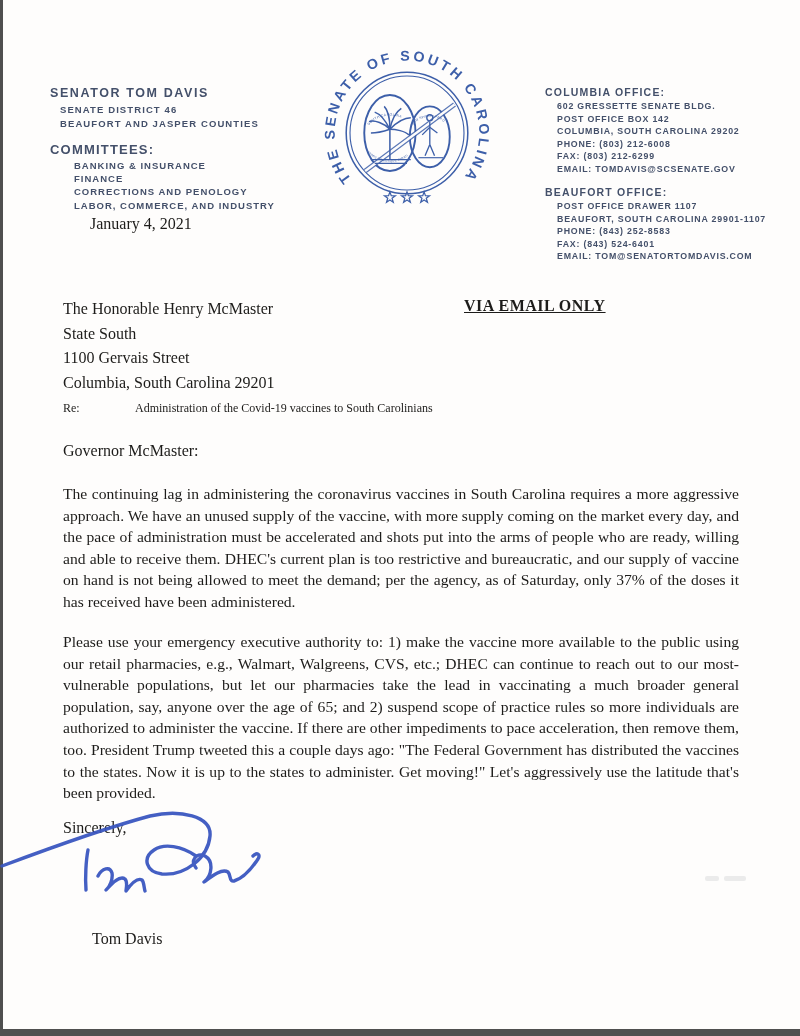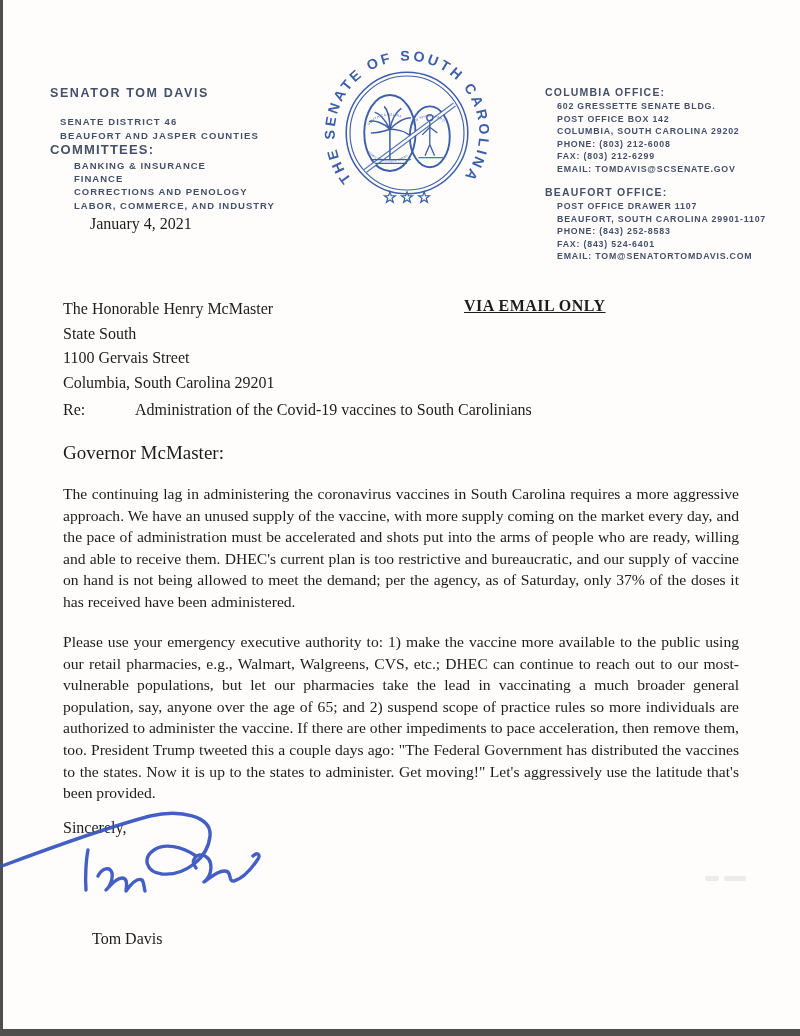--- a/index.html
+++ b/index.html
@@ -8,42 +8,42 @@
     overflow:hidden;font-family:"Liberation Serif",serif;color:#1d1c1a;
   }
   
   .edge-left{position:absolute;left:0;top:0;width:3px;height:1036px;background:#4f4f4f;}
   .edge-bottom{position:absolute;left:0;top:1029px;width:800px;height:7px;background:#4f4f4f;}
   .artifact{position:absolute;background:#ebebeb;border-radius:2px;}
 
   
   .mast{font-family:"Liberation Sans",sans-serif;color:#44506a;}
   .mast-left{position:absolute;left:50px;top:86px;width:270px;}
-  .sen-name{font-size:12.5px;letter-spacing:1.6px;font-weight:700;margin-bottom:15px;}
+  .sen-name{font-size:12.5px;letter-spacing:1.6px;font-weight:700;margin-bottom:3px;}
   .sen-sub{font-size:9.5px;letter-spacing:1.1px;margin-left:10px;line-height:13.5px;font-weight:700;}
   .committees{position:absolute;left:50px;top:142px;width:280px;}
   .comm-title{font-size:13px;letter-spacing:1.2px;font-weight:700;margin-bottom:2px;}
   .comm-item{font-size:9.5px;letter-spacing:1.0px;margin-left:24px;line-height:13.2px;font-weight:700;}
 
   .office{position:absolute;width:260px;}
   .office-col{left:545px;top:86px;}
   .office-bft{left:545px;top:186px;}
   .office-title{font-size:10.5px;letter-spacing:1.2px;font-weight:700;margin-bottom:2px;}
   .office-line{font-size:8.8px;letter-spacing:0.8px;margin-left:12px;line-height:12.6px;font-weight:700;}
 
   .seal{position:absolute;left:312px;top:38px;width:190px;height:190px;}
 
   
   .date{position:absolute;left:90px;top:215px;font-size:16px;}
   .recipient{position:absolute;left:63px;top:297px;font-size:16px;line-height:24.5px;}
   .via{position:absolute;left:464px;top:297px;font-size:16px;letter-spacing:0.5px;
        text-decoration:underline;font-weight:600;}
-  .re-row{position:absolute;left:63px;top:401px;font-size:16px;}
+  .re-row{position:absolute;left:63px;top:401px;font-size:12px;}
   .re-label{display:inline-block;width:72px;}
-  .salutation{position:absolute;left:63px;top:442px;font-size:19px;}
+  .salutation{position:absolute;left:63px;top:442px;font-size:16px;}
   .para{position:absolute;left:63px;width:676px;font-size:15.6px;line-height:21.6px;
         text-align:justify;}
   .para1{top:483px;}
   .para2{top:631px;}
   .closing{position:absolute;left:63px;top:819px;font-size:16px;}
   .sig-svg{position:absolute;left:0px;top:806px;width:290px;height:105px;}
   .typed-name{position:absolute;left:92px;top:930px;font-size:16px;}
 </style>
 </head>
 <body>

